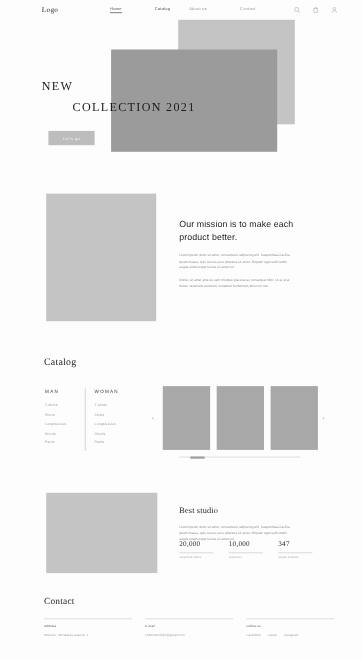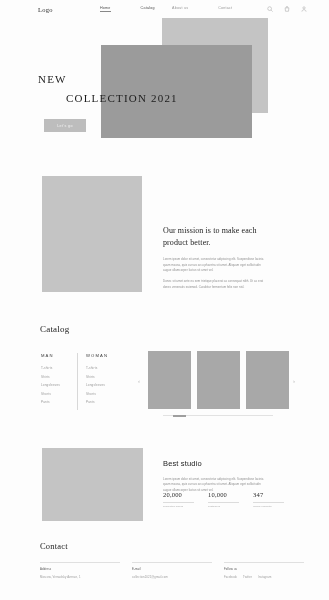--- a/index.html
+++ b/index.html
@@ -161,26 +161,25 @@
     background: #c4c4c4;
   }
 
   .mission-text {
     position: absolute;
     left: 163px; top: 198px;
     width: 105px;
   }
 
   .mission-title {
-    font-family: Liberation Serif, serif;
+    font-family: Liberation Sans, sans-serif;
     font-size: 8px;
     line-height: 1.45;
     color: #1c1c1c;
     letter-spacing: 0.1px;
-    margin-top: 27px;
   }
 
   .body-copy {
     font-size: 2.9px;
     line-height: 1.85;
     color: #8e8e8e;
     letter-spacing: 0.05px;
     margin-top: 9px;
   }
   .body-copy.second { margin-top: 6px; }
@@ -277,21 +276,21 @@
     background: #c4c4c4;
   }
 
   .studio-text {
     position: absolute;
     left: 163px; top: 459px;
     width: 104px;
   }
 
   .studio-title {
-    font-family: Liberation Sans, sans-serif;
+    font-family: Liberation Serif, serif;
     font-size: 7.5px;
     color: #1c1c1c;
     letter-spacing: 0.15px;
   }
 
   .stats {
     position: absolute;
     left: 163px; top: 492px;
     display: flex;
     gap: 14px;

